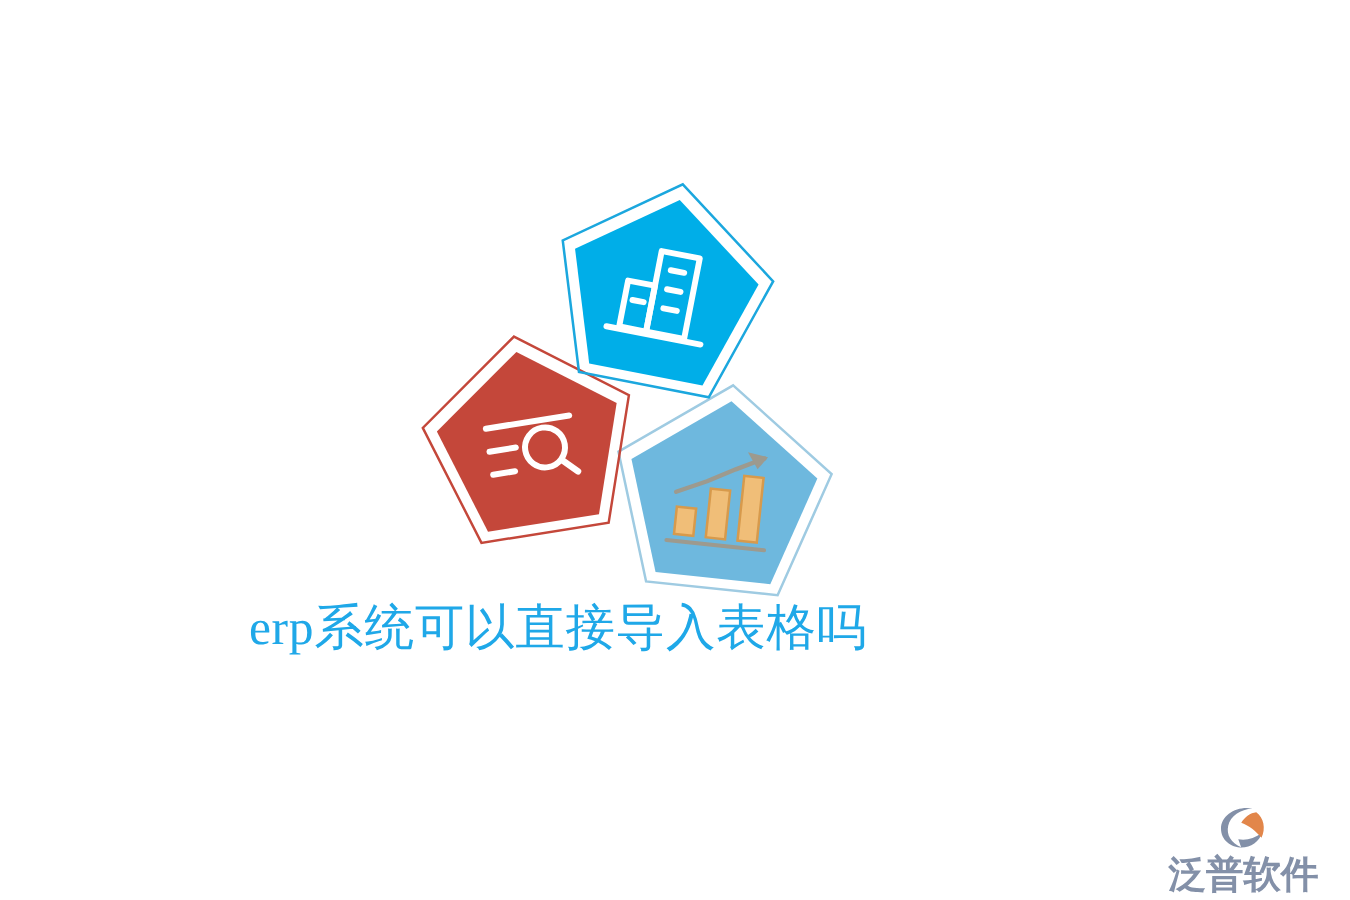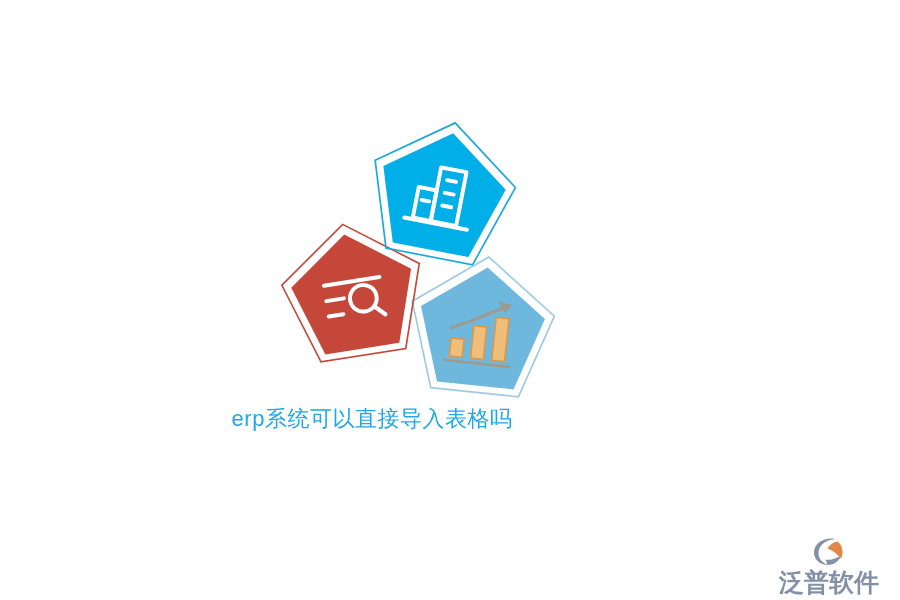--- a/index.html
+++ b/index.html
@@ -74,22 +74,22 @@
     z-index: 1;
   }
 
   
   .headline {
     position: absolute;
     left: 0;
     top: 398px;
     width: 744px;
     text-align: center;
-    font-family: Liberation Sans, sans-serif;
-    font-size: 22px;
+    font-family: Liberation Serif, serif;
+    font-size: 33px;
     line-height: 42px;
     letter-spacing: 0.5px;
     color: #1FA8E8;
     white-space: nowrap;
   }
 
   
   .watermark {
     position: absolute;
     left: 762px;

